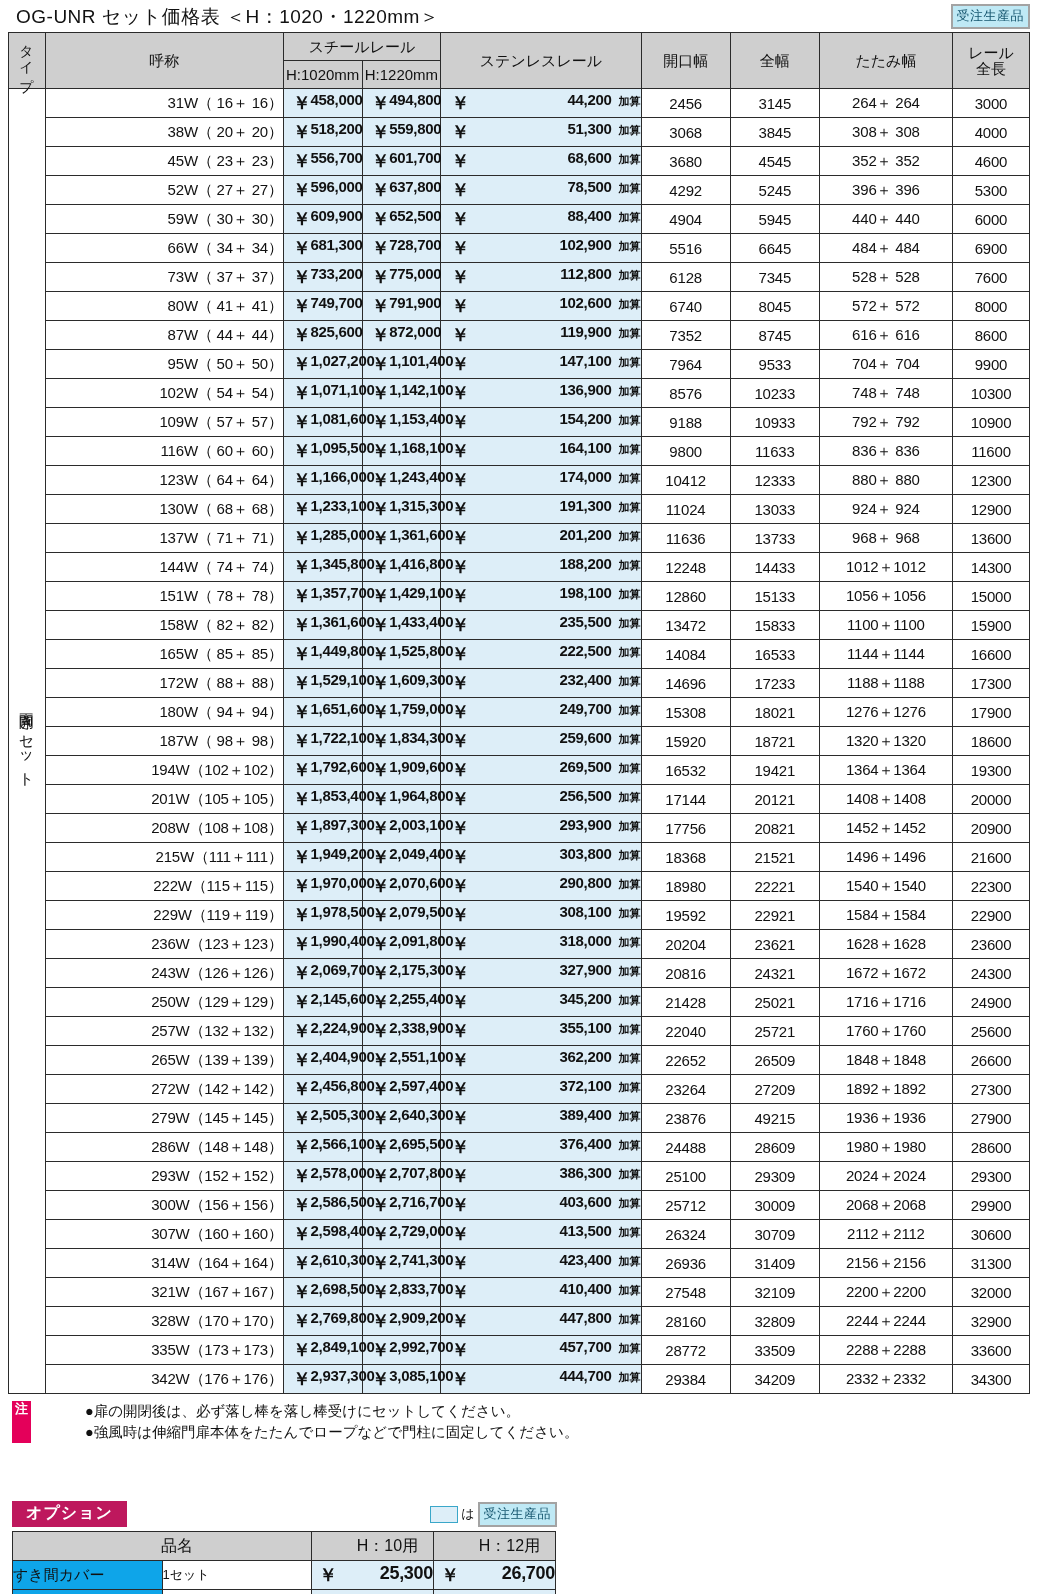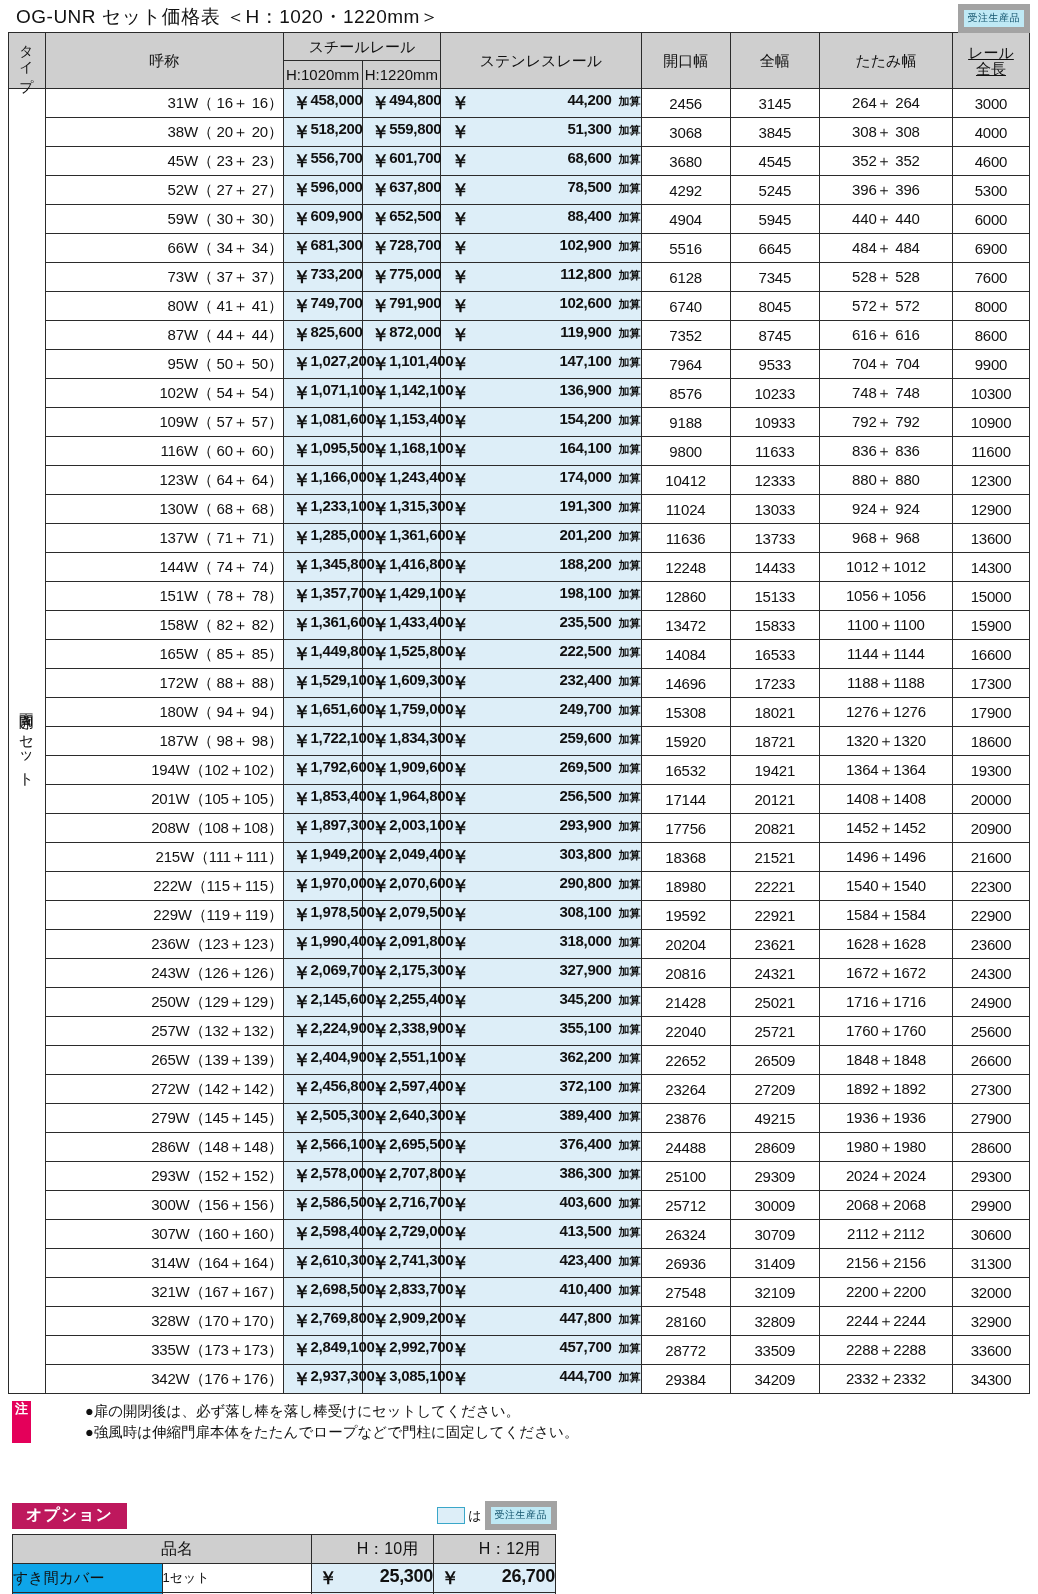--- a/index.html
+++ b/index.html
@@ -15,38 +15,38 @@
   }
   .page { position: relative; width: 1038px; height: 1594px; padding: 0; }
 
   
   .title-row {
     display: flex; align-items: flex-start; justify-content: space-between;
     padding: 4px 8px 3px 16px; height: 32px;
   }
   .title-text { font-size: 19px; font-weight: 400; letter-spacing: .5px; white-space: nowrap; }
   .badge-made-to-order {
-    border: 6px solid #a3a3a3; background: #bfe9f5; color: #15556e;
-    font-size: 10px; padding: 1px 4px 2px; letter-spacing: .5px; white-space: nowrap;
+    border: 2px solid #a3a3a3; background: #bfe9f5; color: #15556e;
+    font-size: 13px; padding: 1px 4px 2px; letter-spacing: .5px; white-space: nowrap;
   }
 
   
   table.main { border-collapse: collapse; width: 1022px; margin: 0 8px; table-layout: fixed; }
   table.main th, table.main td { border: 1px solid #2b2b2b; padding: 0; }
   table.main thead th {
     background: #cfcfcf; font-weight: 400; font-size: 15px; text-align: center;
     height: 28px; line-height: 1.05;
   }
   th.c-type { width: 30px; }
   th.c-name { width: 195px; }
   th.c-steel1, th.c-steel2 { width: 129px; }
   th.c-stain { width: 164px; }
   th.c-open, th.c-full { width: 73px; }
   th.c-tatami { width: 109px; }
-  th.c-rail { width: 63px; text-decoration: underline; }
+  th.c-rail { width: 63px; }
 
   .vert-type {
     writing-mode: vertical-rl; text-orientation: upright;
     letter-spacing: 1px; font-size: 14px; line-height: 1;
     display: inline-block;
   }
   .vert-type-cell {
     background: #ffffff; text-align: center; vertical-align: middle;
   }
   .vert-label {

